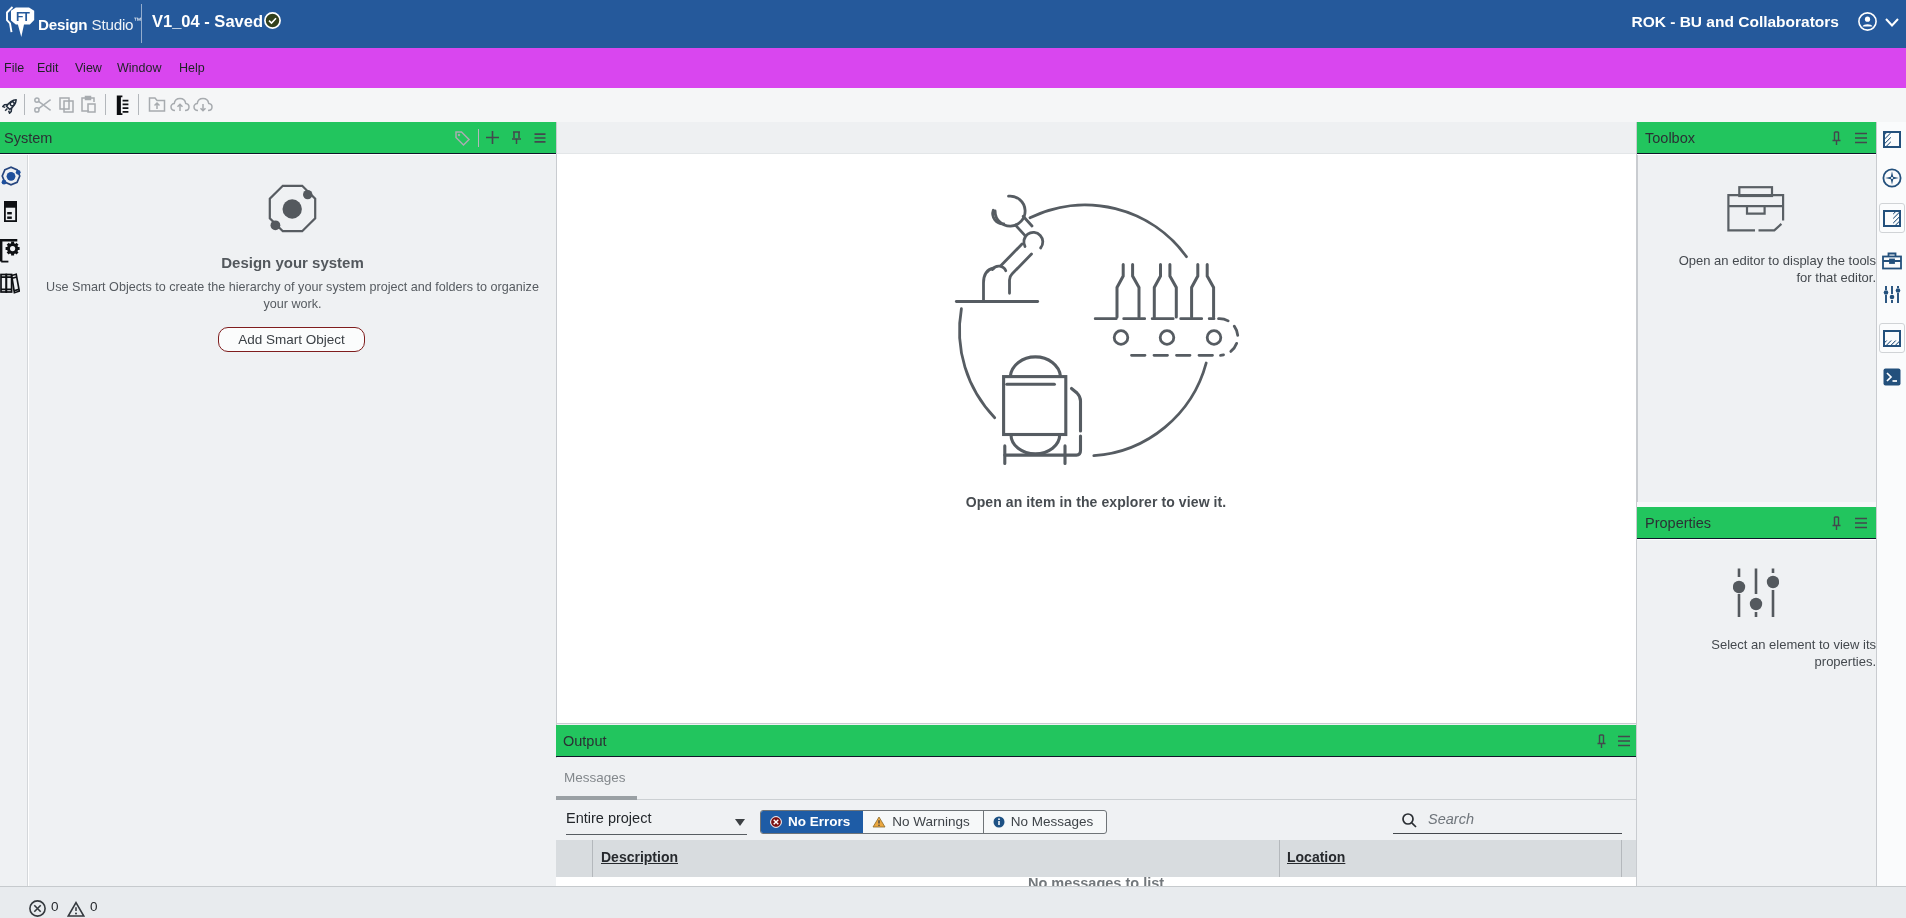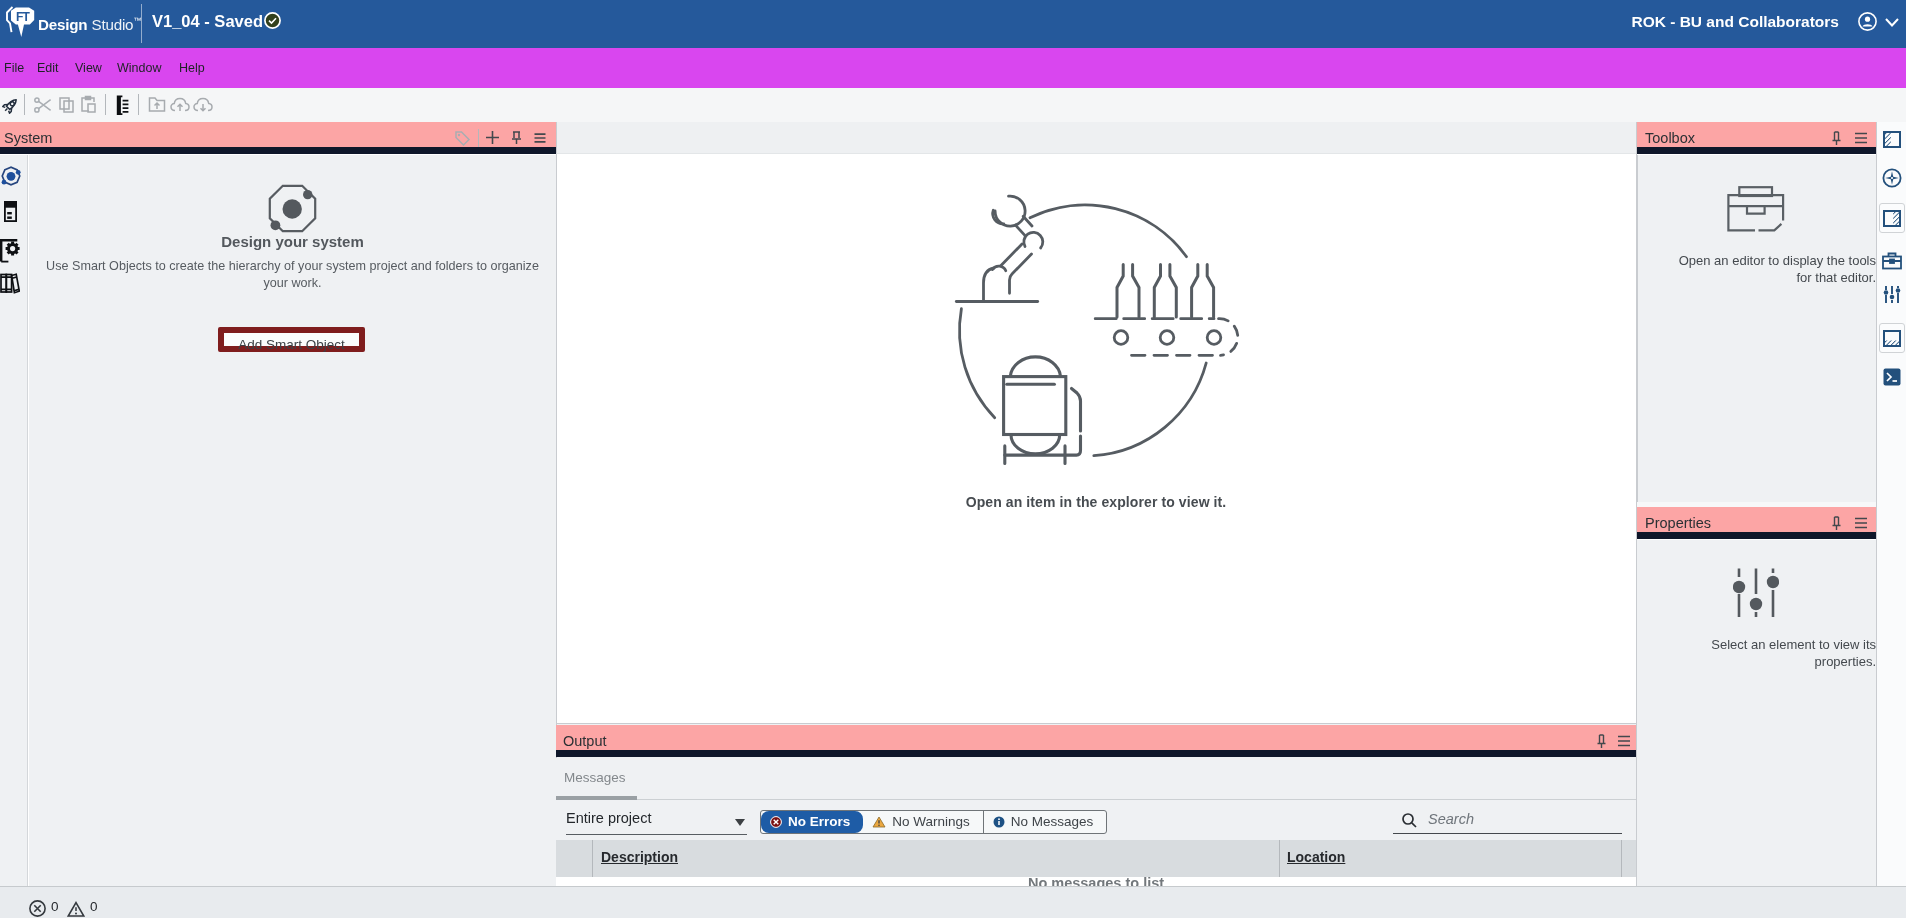--- a/index.html
+++ b/index.html
@@ -18,53 +18,53 @@
 
   
   #menubar { position:absolute; left:0; top:48px; width:1906px; height:40px; background:#d946ef; }
   .mi { position:absolute; top:0; height:40px; line-height:41px; font-size:12.5px; color:#1e2225; }
 
   
   #toolbar { position:absolute; left:0; top:88px; width:1906px; height:34px; background:#f5f6f7; }
   .tsep { position:absolute; top:6px; width:1px; height:21px; background:#b3b7bb; }
 
   
-  .phead { position:absolute; height:32px; background:#fca5a5; border-bottom:7px solid #0f172a; }
+  .phead { position:absolute; height:32px; background:#22c55e; border-bottom:1px solid #0f172a; }
   .phead .ptitle { position:absolute; left:8px; top:0; height:32px; line-height:32px; font-size:14.5px; color:#2b3034; }
   .pbody { position:absolute; background:#eff1f3; }
 
   
   #lpanel-head { left:0; top:122px; width:556px; }
   #lpanel-head .ptitle { left:4px; }
   #lstrip { position:absolute; left:0; top:155px; width:28px; height:731px; background:#eff1f3; border-right:1px solid #d4d7da; }
   #lbody { left:29px; top:155px; width:527px; height:731px; }
   #dys { position:absolute; left:29px; top:155px; width:527px; text-align:center; }
   #dys h3 { font-size:15px; color:#53585d; font-weight:bold; }
   #dys p { font-size:12.6px; color:#565b60; line-height:17px; }
-  #addbtn { position:absolute; left:218px; top:327px; width:147px; height:25px; background:#fbfcfc; border:6px solid #7f1d1d; border-radius:2px; font-size:13.5px; color:#3c4146; text-align:center; line-height:23px; }
+  #addbtn { position:absolute; left:218px; top:327px; width:147px; height:25px; background:#fbfcfc; border:1px solid #7f1d1d; border-radius:10px; font-size:13.5px; color:#3c4146; text-align:center; line-height:23px; }
 
   
   #canvas { position:absolute; left:556px; top:122px; width:1080px; height:764px; background:#fff; border-left:1px solid #c9ccd0; }
   #canvas-strip { position:absolute; left:556px; top:122px; width:1080px; height:32px; background:#eef0f2; border-left:1px solid #c9ccd0; border-bottom:1px solid #e3e6e8; }
   #openitem { position:absolute; left:556px; top:494px; width:1080px; text-align:center; font-size:14px; font-weight:bold; color:#474c51; letter-spacing:0.1px; }
 
   
   #output { position:absolute; left:556px; top:723px; width:1080px; height:163px; border-left:1px solid #c9ccd0; border-top:1px solid #c9ccd0; background:#eff1f3; }
   #out-head { left:556px; top:725px; width:1080px; }
   #out-head .ptitle { left:7px; }
   #msgrow { position:absolute; left:556px; top:758px; width:1080px; height:42px; background:#eff1f3; border-bottom:1px solid #ccd0d3; }
   #msgrow .mtab { position:absolute; left:8px; top:0; height:40px; line-height:40px; font-size:13.5px; color:#83888c; }
   #msgline { position:absolute; left:0; bottom:-1px; width:81px; height:4px; background:#9aa0a4; }
   #filterrow { position:absolute; left:556px; top:800px; width:1080px; height:40px; background:#eff1f3; }
   #entire { position:absolute; left:10px; top:10px; width:181px; height:25px; border-bottom:1.5px solid #585d62; font-size:14.5px; color:#23272b; }
   #entire .caret { position:absolute; right:2px; top:9px; width:0; height:0; border-left:5.5px solid transparent; border-right:5.5px solid transparent; border-top:7px solid #3c4043; }
   #btngroup { position:absolute; left:204px; top:10px; height:24px; border:1px solid #6f7478; border-radius:3px; background:#f6f8f9; display:flex; overflow:hidden; }
   .fbtn { height:22px; line-height:22px; font-size:13.5px; color:#3f4449; padding:0 13px 0 9px; white-space:nowrap; }
   .fbtn svg { vertical-align:-2px; margin-right:6px; }
-  #fb1 { background:#1e5ca6; color:#fff; font-weight:bold;border-radius:8px; }
+  #fb1 { background:#1e5ca6; color:#fff; font-weight:bold; }
   #fb2 { border-right:1px solid #6f7478; }
   #searchbox { position:absolute; left:837px; top:8px; width:229px; height:26px; border-bottom:1px solid #44484d; }
   #searchbox .stext { position:absolute; left:35px; top:3px; font-size:14.5px; font-style:italic; color:#6f757b; }
   #thead { position:absolute; left:556px; top:840px; width:1080px; height:38px; background:#d8dcdf; border-bottom:1px solid #b9bdc1; }
   .tvd { position:absolute; top:0; width:1px; height:38px; background:#b4b8bc; }
   .thtxt { position:absolute; top:0; height:38px; line-height:35px; font-size:14px; font-weight:bold; color:#26292d;text-decoration:underline; }
   #norow { position:absolute; left:556px; top:877px; width:1080px; height:9px; background:#fff; overflow:hidden; }
   #norow div { margin-top:-2px; text-align:center; font-size:14.5px; font-weight:bold; color:#73787c; }
 
   
@@ -237,21 +237,21 @@
       </g>
     </svg>
   </div>
   <div id="dys">
     <svg style="display:block;margin:29px auto 0" width="49" height="49" viewBox="0 0 49 49">
       <path d="M14.8 1.8 L34.2 1.8 L47.2 14.8 L47.2 34.2 L34.2 47.2 L14.8 47.2 L1.8 34.2 L1.8 14.8 Z" fill="none" stroke="#575c61" stroke-width="2.2"></path>
       <circle cx="24.2" cy="25" r="9.7" fill="#54595e"></circle>
       <circle cx="39.7" cy="10.6" r="4.7" fill="#54595e"></circle>
       <circle cx="7.4" cy="41.3" r="4.9" fill="#54595e"></circle>
     </svg>
-    <h3 style="line-height:17px">Design your system</h3>
+    <h3 style="margin-top:21px;line-height:17px">Design your system</h3>
     <p style="margin-top:8px">Use Smart Objects to create the hierarchy of your system project and folders to organize<br>your work.</p>
   </div>
   <div id="addbtn">Add Smart Object</div>
 
   <div id="canvas"></div>
   <div id="canvas-strip"></div>
   <svg class="abs" style="left:556px;top:154px" width="1080" height="569" viewBox="556 154 1080 569">
     <g fill="none" stroke="#565c62" stroke-width="2.8" stroke-linecap="round">
 
       <path d="M961.4,308.7 A125.5,125.5 0 0 0 994.7,417.7"></path>

